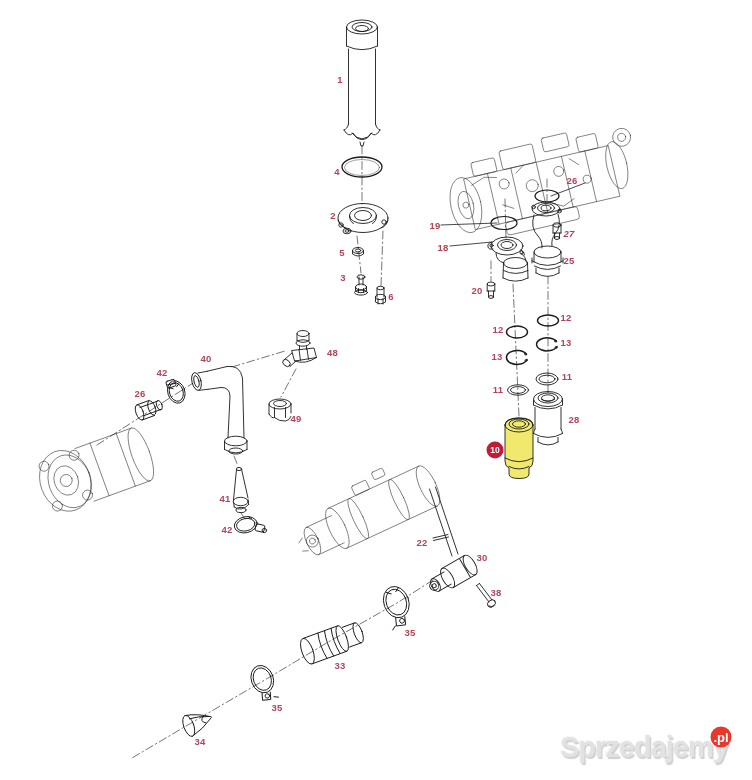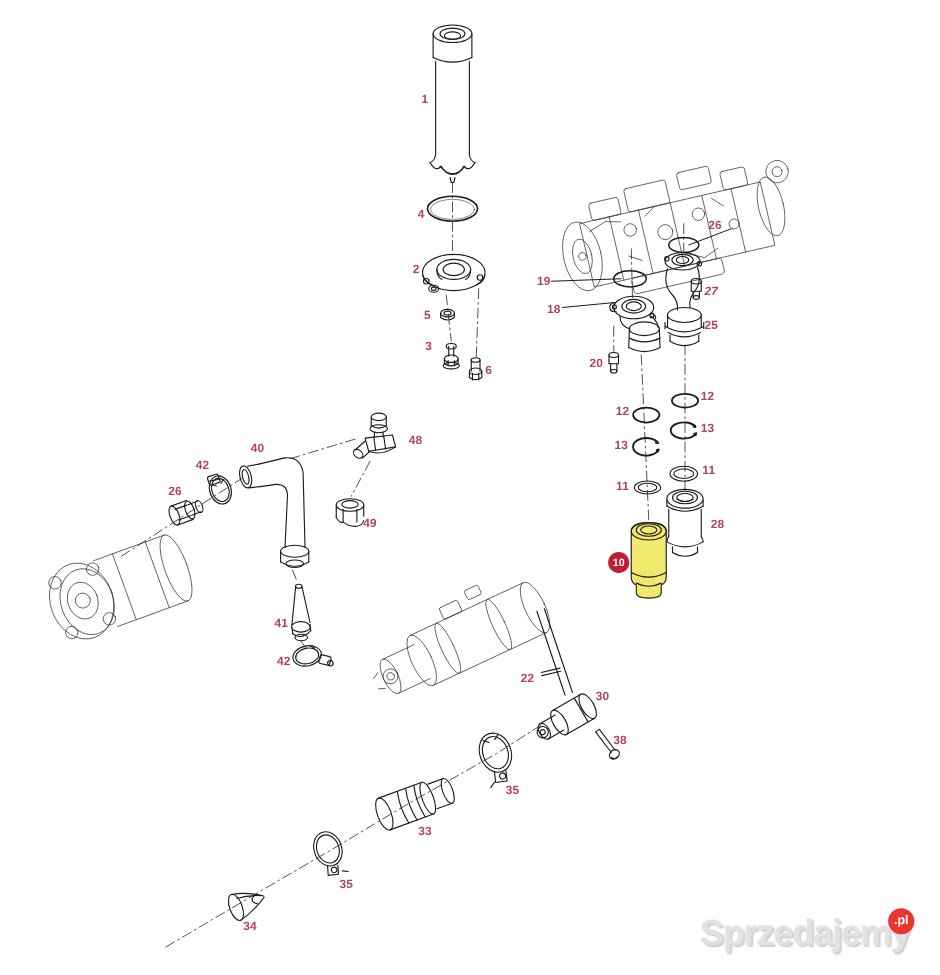--- a/index.html
+++ b/index.html
@@ -8,21 +8,21 @@
   .canvas svg{position:absolute;left:0;top:0;}
   .labels-layer{position:absolute;left:0;top:0;width:100%;height:100%;pointer-events:none;}
   .part-label{position:absolute;transform:translate(-50%,-50%);font-size:9.5px;font-weight:bold;
               letter-spacing:.2px;line-height:1;}
   .part-badge{position:absolute;transform:translate(-50%,-50%);width:17px;height:17px;border-radius:50%;
               display:flex;align-items:center;justify-content:center;font-size:8.5px;font-weight:bold;line-height:1;}
   .watermark{position:absolute;left:560px;top:733px;width:190px;height:42px;}
   .wm-text{font-size:29px;font-weight:bold;letter-spacing:-1px;line-height:1;
            text-shadow:1.5px 1.5px 1px rgba(170,170,170,.55), -1px -1px 0 #f7f7f7;}
   .wm-badge{position:absolute;transform:translate(-50%,-50%);width:21px;height:21px;border-radius:50%;
-            display:flex;align-items:center;justify-content:center;font-size:10px;font-weight:bold;}
+            display:flex;align-items:center;justify-content:center;font-size:13px;font-weight:bold;}
 </style>
 </head>
 <body>
 
 <div class="canvas">
 
   <svg width="752" height="780" viewBox="0 0 752 780">
     <g fill="none" stroke="#1b1b1b" stroke-width="0.9" stroke-linecap="round" stroke-linejoin="round">
 
       <g stroke="#3a3a3a" stroke-width="0.7" stroke-dasharray="8 3 1.5 3">

